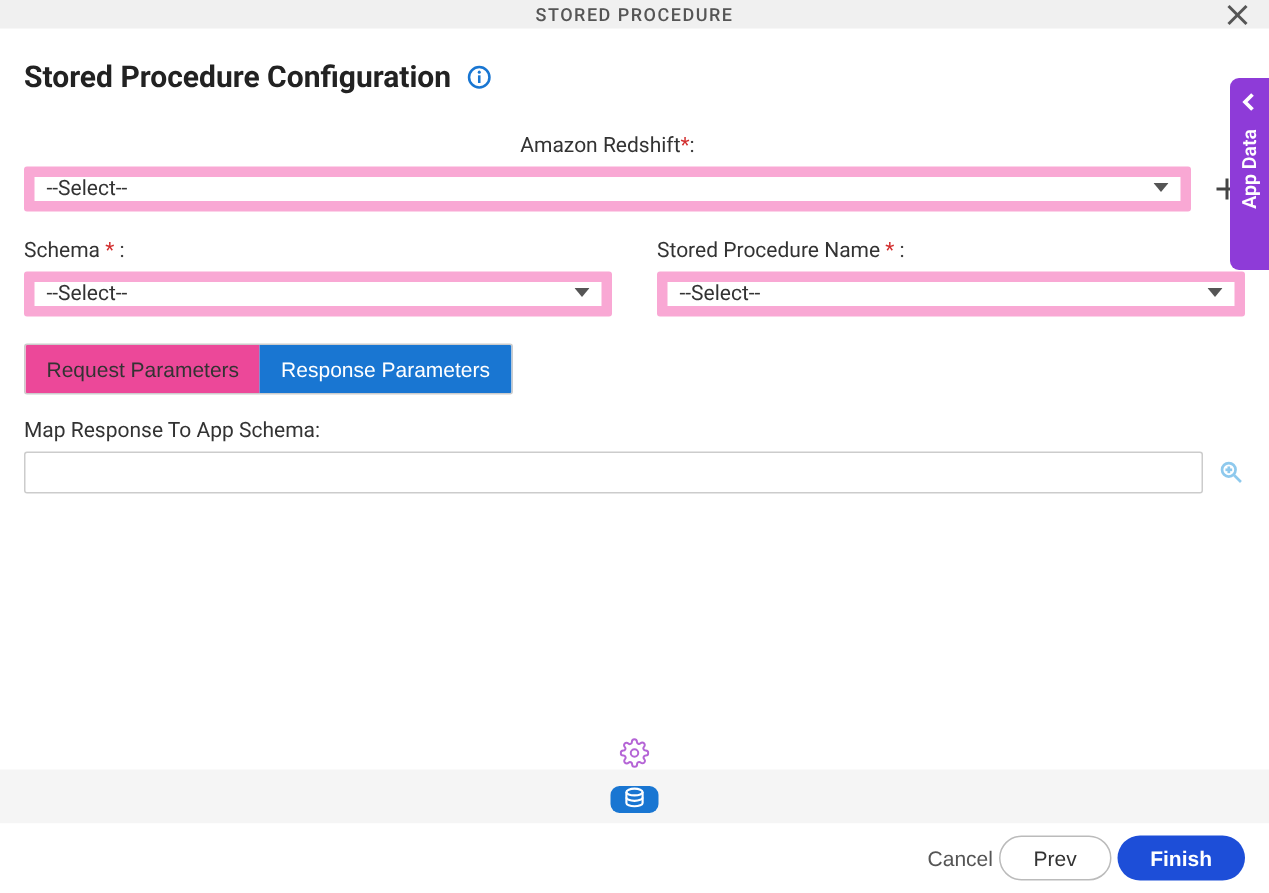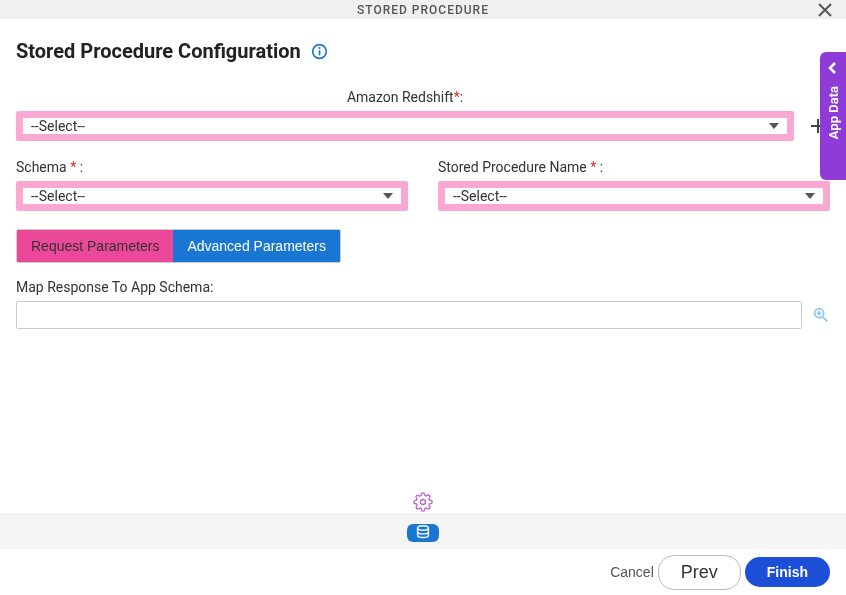--- a/index.html
+++ b/index.html
@@ -254,21 +254,21 @@
       background: #fff;
     }
     .link-btn {
       font-size: 14px;
       color: #555;
       cursor: pointer;
       background: none;
       border: none;
     }
     .outline-btn {
-      font-size: 18px;
+      font-size: 14px;
       color: #333;
       background: #fff;
       border: 1px solid #bbb;
       border-radius: 16px;
       padding: 6px 22px;
       cursor: pointer;
     }
     .primary-btn {
       font-size: 14px;
       color: #fff;
@@ -358,21 +358,21 @@
                 <polygon points="0,2 10,2 5,8"></polygon>
               </svg>
           </span>
         </div>
       </div>
     </div>
   </div>
 
   <div class="tab-group">
     <button class="tab">Request Parameters</button>
-    <button class="tab active">Advanced Parameters</button>
+    <button class="tab active">Response Parameters</button>
   </div>
 
   <div class="map-label">Map Response To App Schema:</div>
   <div class="map-row">
     <input class="map-input" type="text" value="" style="">
     <span class="zoom-icon">
       <svg viewBox="0 0 20 20">
           <circle cx="8" cy="8" r="5"></circle>
           <line x1="12" y1="12" x2="17" y2="17"></line>
           <line x1="8" y1="5.5" x2="8" y2="10.5"></line>

